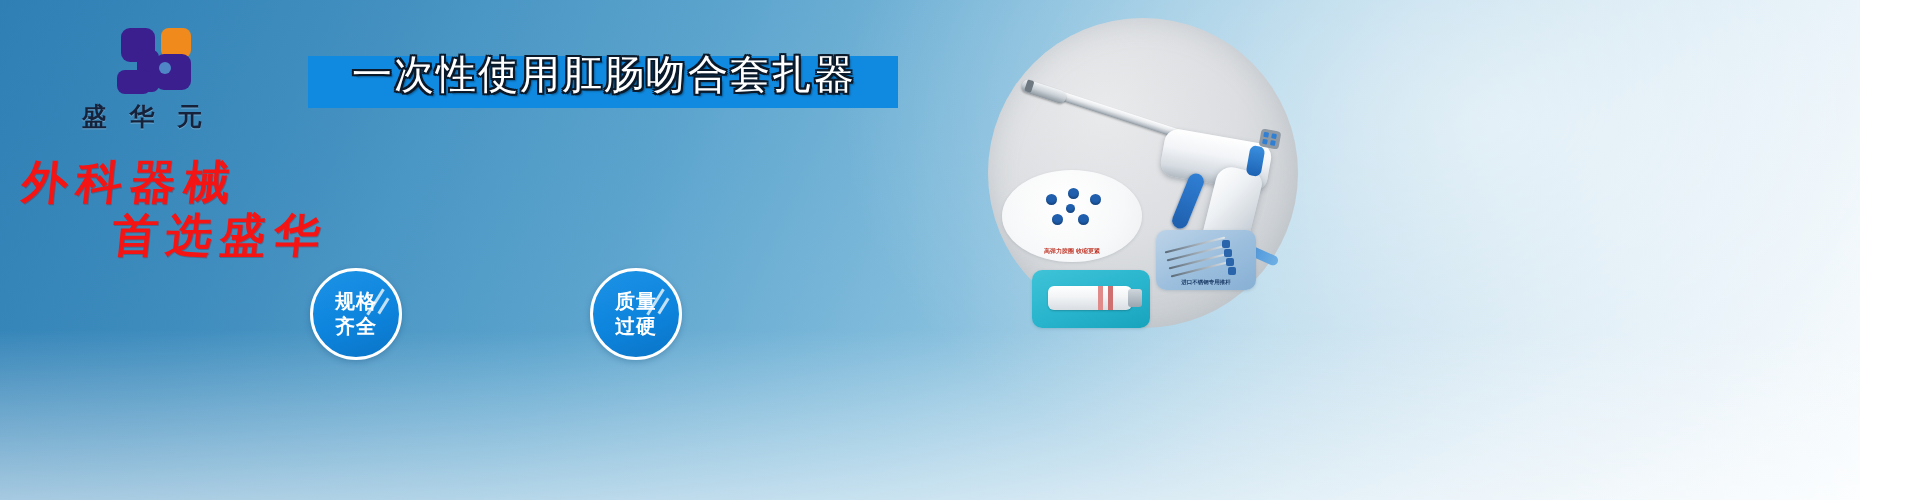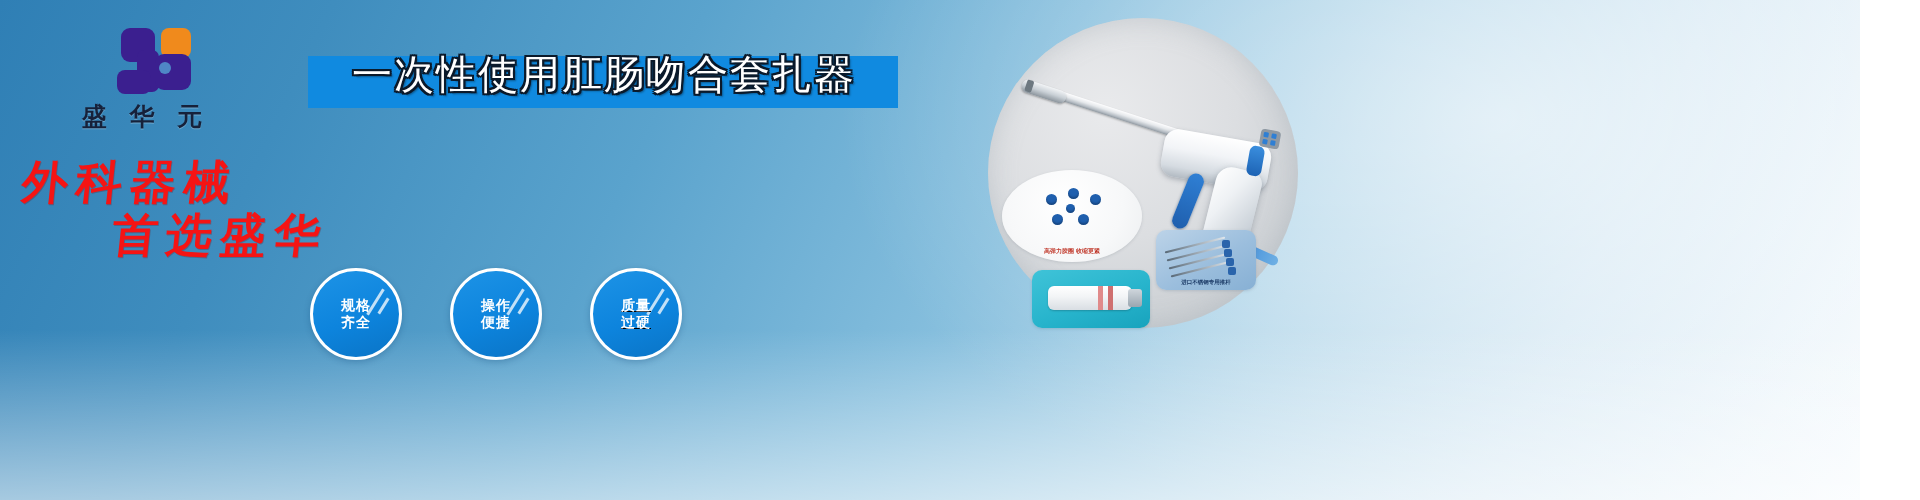--- a/index.html
+++ b/index.html
@@ -76,31 +76,31 @@
   .badges{position:absolute;left:310px;top:268px;width:560px;height:92px;z-index:6;}
   .badge{
     position:absolute;top:0;width:86px;height:86px;border-radius:50%;
     background:linear-gradient(160deg,#1d93e6 0%, #0d84dd 55%, #0a74c6 100%);
     border:3px solid #ffffff;
     box-shadow:0 2px 6px rgba(10,60,110,.28);
     display:flex;flex-direction:column;align-items:center;justify-content:center;
     overflow:hidden;
   }
   .badge .bl{
-    font-size:14px;color:#fff;font-weight:bold;line-height:1.25;
+    font-size:20px;color:#fff;font-weight:bold;line-height:1.25;
     font-family:"DejaVu Sans",sans-serif;letter-spacing:1px;
     position:relative;z-index:2;
   }
   .badge .shine{
     position:absolute;width:3px;height:34px;background:rgba(255,255,255,.75);
     transform:rotate(32deg);z-index:1;
   }
   .badge .shine.s1{right:22px;top:16px;height:30px;}
   .badge .shine.s2{right:14px;top:26px;height:18px;}
-  .b0{left:0px;}  .b1{left:140px;} .b2{left:280px;text-decoration:underline;} .b3{left:420px;}
+  .b0{left:0px;}  .b1{left:140px;} .b2{left:280px;} .b3{left:420px;}
 
   
   .product{
     position:absolute;left:988px;top:18px;width:310px;height:310px;z-index:4;
   }
   .prod-disc{
     position:absolute;left:0;top:0;width:310px;height:310px;border-radius:50%;
     background:radial-gradient(circle at 38% 30%, #e9eaec 0%, #dcdee1 45%, #ccd0d4 75%, #c2c7cc 100%);
     box-shadow:inset 0 0 28px rgba(150,160,170,.35);
   }
@@ -224,26 +224,20 @@
   <div class="title-bar"></div>
   <div class="title-text">一次性使用肛肠吻合套扎器</div>
 
 
   <div class="badges">
     <div class="badge b0">
       <span class="shine s1"></span>
       <span class="shine s2"></span>
       <span class="bl">规格</span>
       <span class="bl">齐全</span>
-    </div>
-    <div class="badge b1">
-      <span class="shine s1"></span>
-      <span class="shine s2"></span>
-      <span class="bl">操作</span>
-      <span class="bl">便捷</span>
     </div>
     <div class="badge b2">
       <span class="shine s1"></span>
       <span class="shine s2"></span>
       <span class="bl">质量</span>
       <span class="bl">过硬</span>
     </div>
   </div>
 
   <div class="product">

